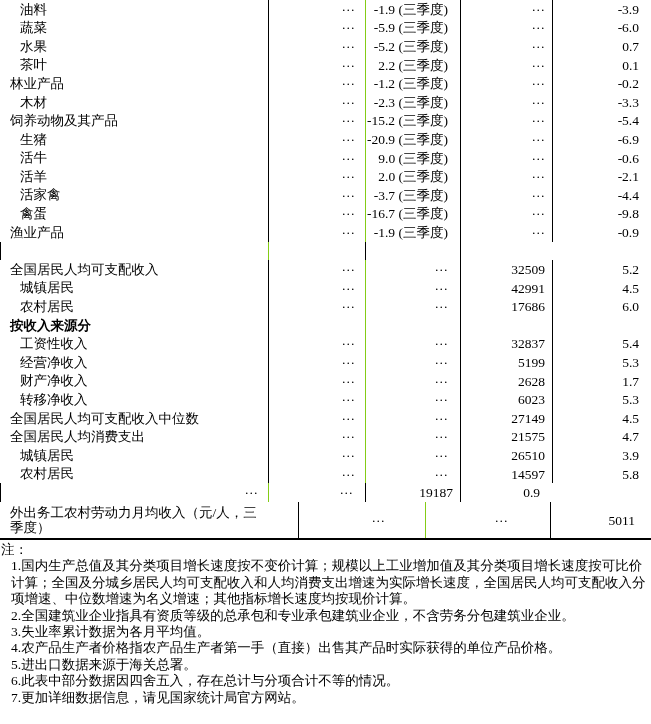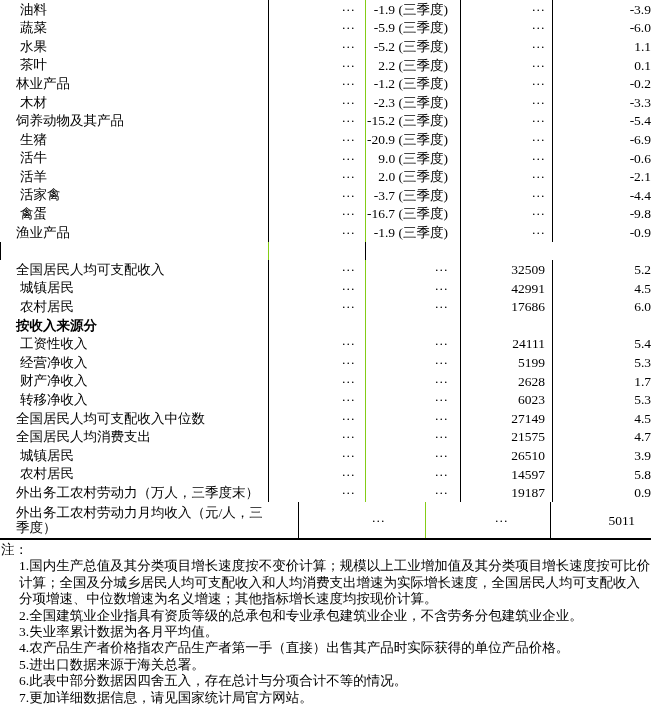--- a/index.html
+++ b/index.html
@@ -25,38 +25,38 @@
   .cell{
     display:flex;
     align-items:center;
     overflow:hidden;
     font-size:13.5px;
     line-height:15px;
     box-sizing:border-box;
     white-space:nowrap;
   }
   .cell-label{white-space:normal;line-height:15.5px;}
-  .cell-label.ind0{padding-left:16px;}
+  .cell-label.ind0{padding-left:10px;}
   .cell-label.ind1{padding-left:20px;}
   .row.section .cell-label{padding-left:9px;font-weight:700;}
   .row.subsection .cell-label{font-weight:700;}
   .cell.num{justify-content:flex-end;}
   .c1{border-left:1px solid #000;padding-right:10px;}
   .c2{border-left:1px solid #84cc16;padding-right:12px;}
   .c3{border-left:1px solid #000;padding-right:7px;}
-  .c4{border-left:1px solid #000;padding-right:0;}
+  .c4{border-left:1px solid #000;padding-right:12px;}
 
   
   .notes{
     margin-top:2px;
     font-size:13.5px;
     line-height:16.4px;
   }
   .notes-header{padding-left:1px;}
-  .note-item{padding-left:19px;}
+  .note-item{padding-left:11px;}
 </style>
 </head>
 <body>
 
 <div class="page">
   <div class="stats-table">
       <div class="row item">
         <div class="cell cell-label ind1">
           <span>油料</span>
         </div>
@@ -74,21 +74,21 @@
         <div class="cell num c3">···</div>
         <div class="cell num c4">-6.0</div>
       </div>
       <div class="row item">
         <div class="cell cell-label ind1">
           <span>水果</span>
         </div>
         <div class="cell num c1">···</div>
         <div class="cell num c2">-5.2 (三季度)</div>
         <div class="cell num c3">···</div>
-        <div class="cell num c4">1.1</div>
+        <div class="cell num c4">0.7</div>
       </div>
       <div class="row item">
         <div class="cell cell-label ind1">
           <span>茶叶</span>
         </div>
         <div class="cell num c1">···</div>
         <div class="cell num c2">2.2 (三季度)</div>
         <div class="cell num c3">···</div>
         <div class="cell num c4">0.1</div>
       </div>
@@ -214,21 +214,21 @@
         <div class="cell num c2"></div>
         <div class="cell num c3"></div>
         <div class="cell num c4"></div>
       </div>
       <div class="row item">
         <div class="cell cell-label ind1">
           <span>工资性收入</span>
         </div>
         <div class="cell num c1">···</div>
         <div class="cell num c2">···</div>
-        <div class="cell num c3">24111</div>
+        <div class="cell num c3">32837</div>
         <div class="cell num c4">5.4</div>
       </div>
       <div class="row item">
         <div class="cell cell-label ind1">
           <span>经营净收入</span>
         </div>
         <div class="cell num c1">···</div>
         <div class="cell num c2">···</div>
         <div class="cell num c3">5199</div>
         <div class="cell num c4">5.3</div>
@@ -281,23 +281,20 @@
       <div class="row item">
         <div class="cell cell-label ind1">
           <span>农村居民</span>
         </div>
         <div class="cell num c1">···</div>
         <div class="cell num c2">···</div>
         <div class="cell num c3">14597</div>
         <div class="cell num c4">5.8</div>
       </div>
       <div class="row item">
-        <div class="cell cell-label ind0">
-          <span>外出务工农村劳动力（万人，三季度末）</span>
-        </div>
         <div class="cell num c1">···</div>
         <div class="cell num c2">···</div>
         <div class="cell num c3">19187</div>
         <div class="cell num c4">0.9</div>
       </div>
       <div class="row item tall">
         <div class="cell cell-label ind0">
           <span>外出务工农村劳动力月均收入（元/人，三季度）</span>
         </div>
         <div class="cell num c1">···</div>

